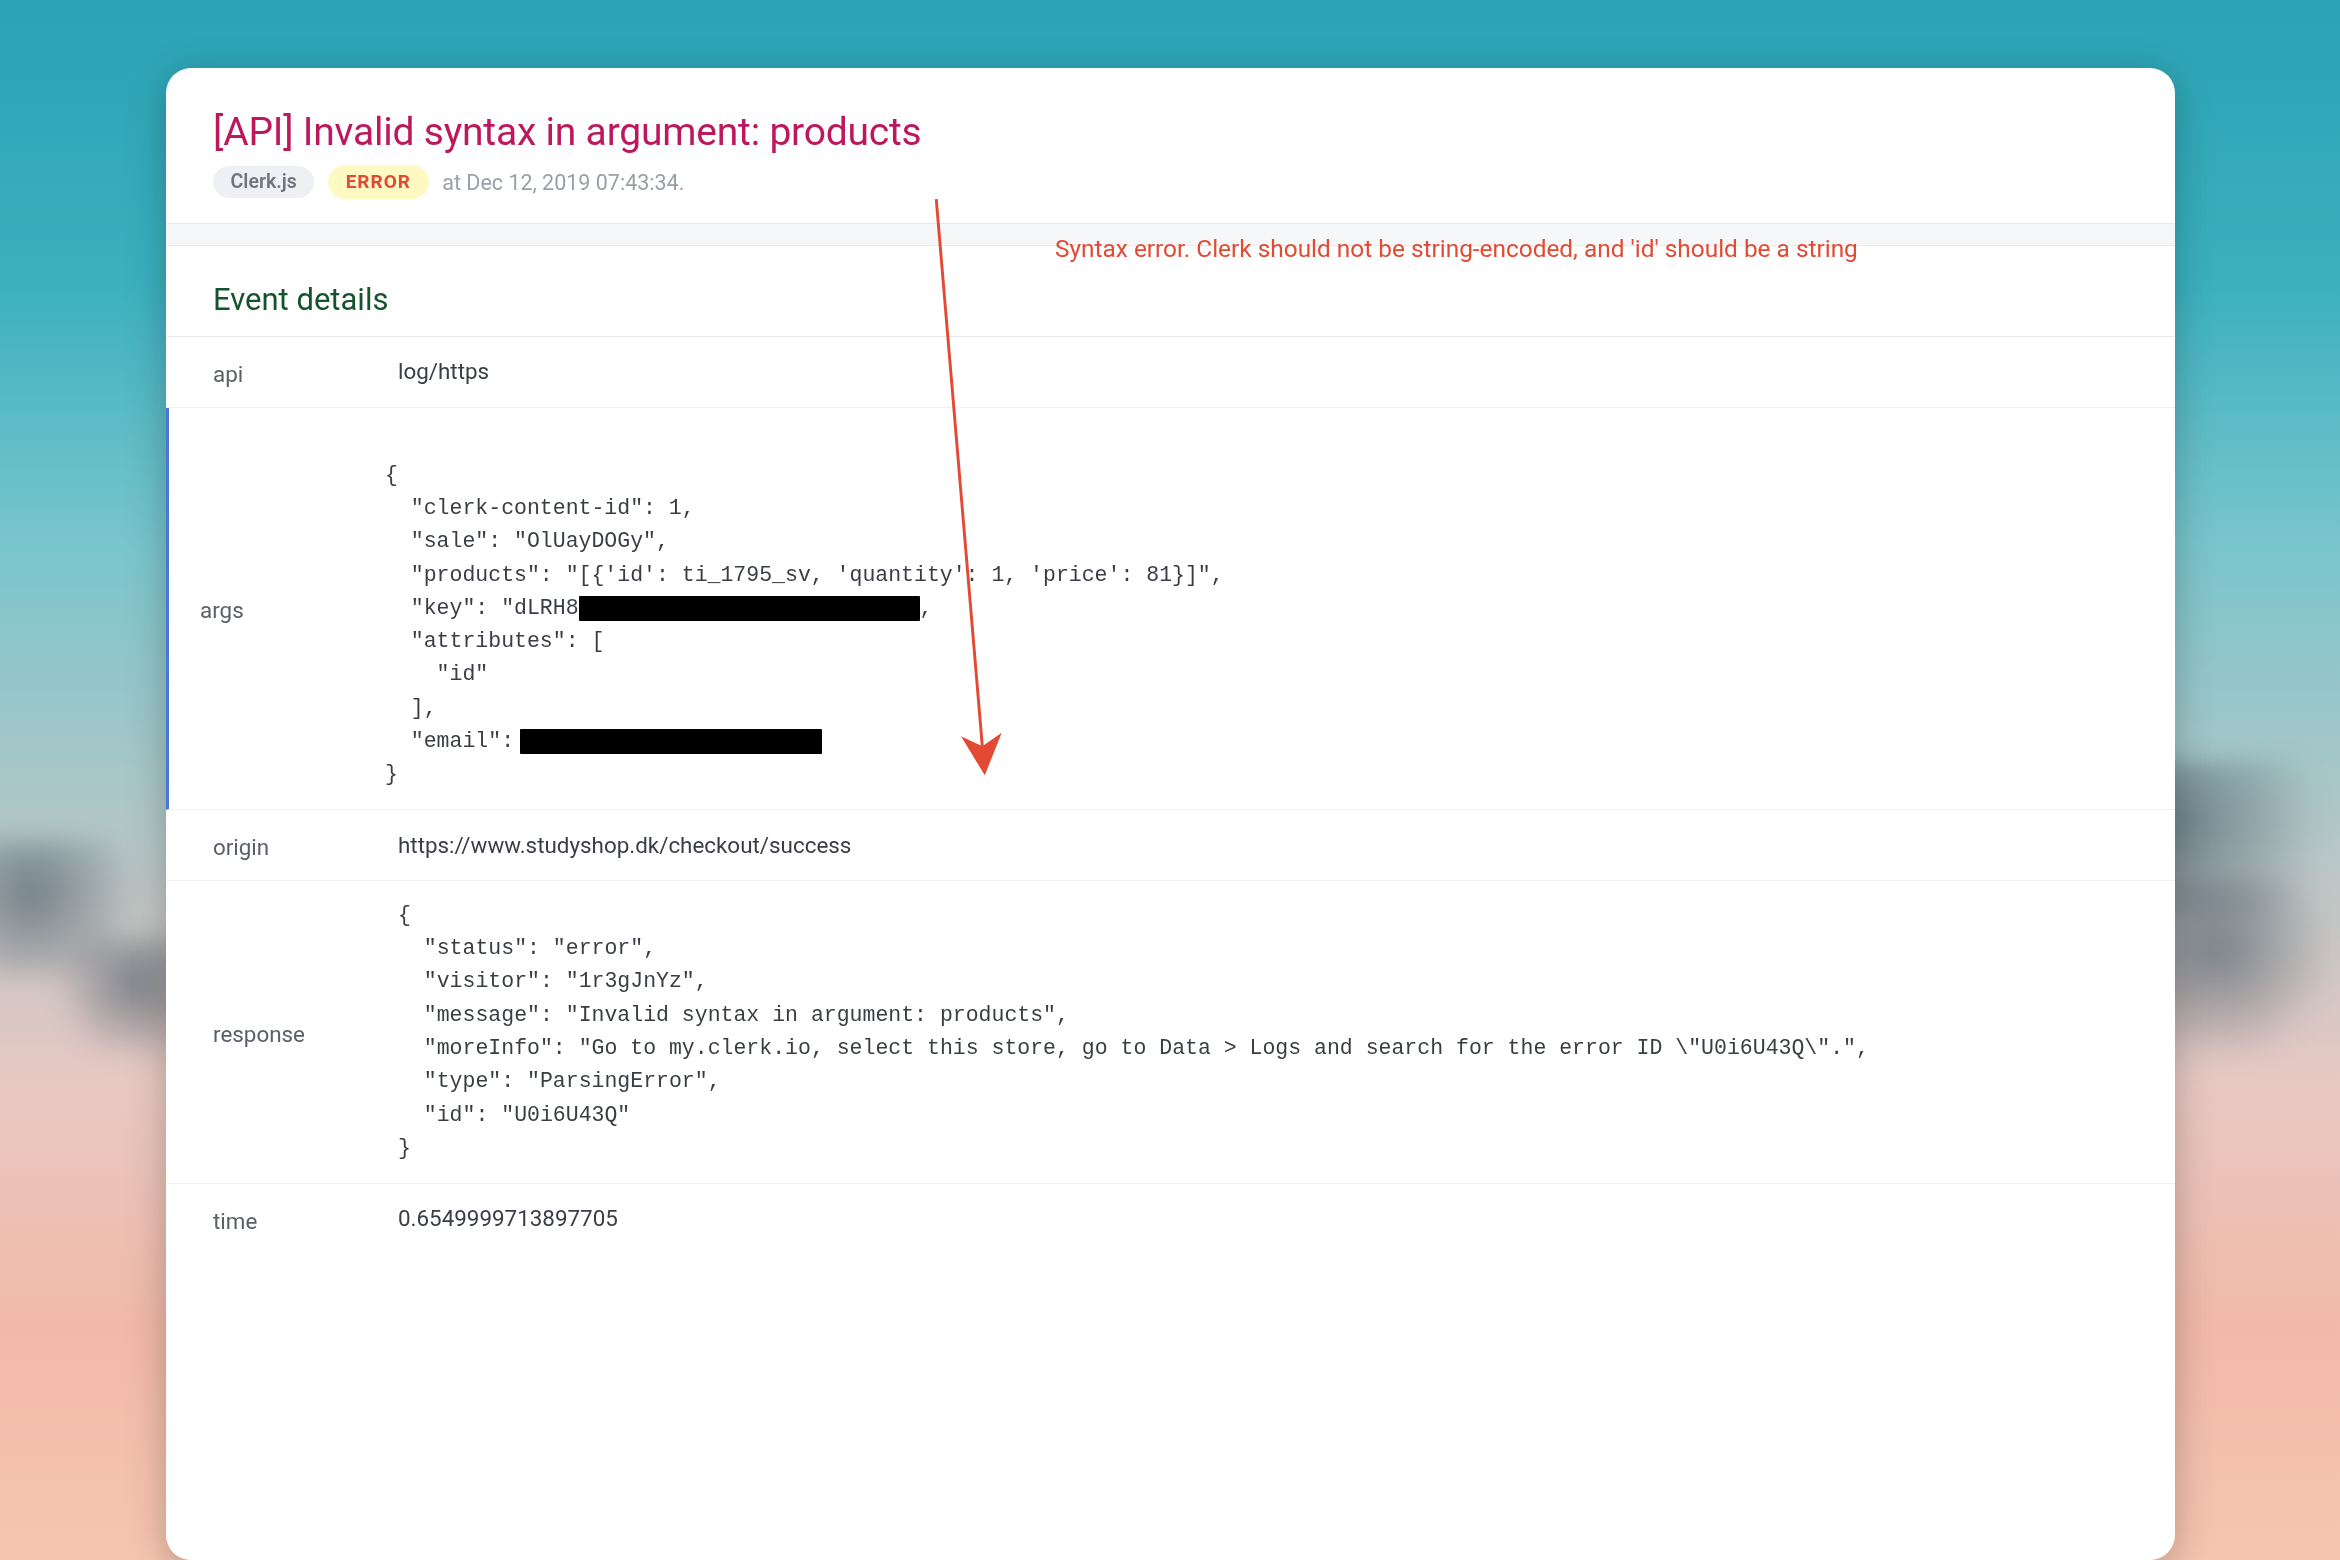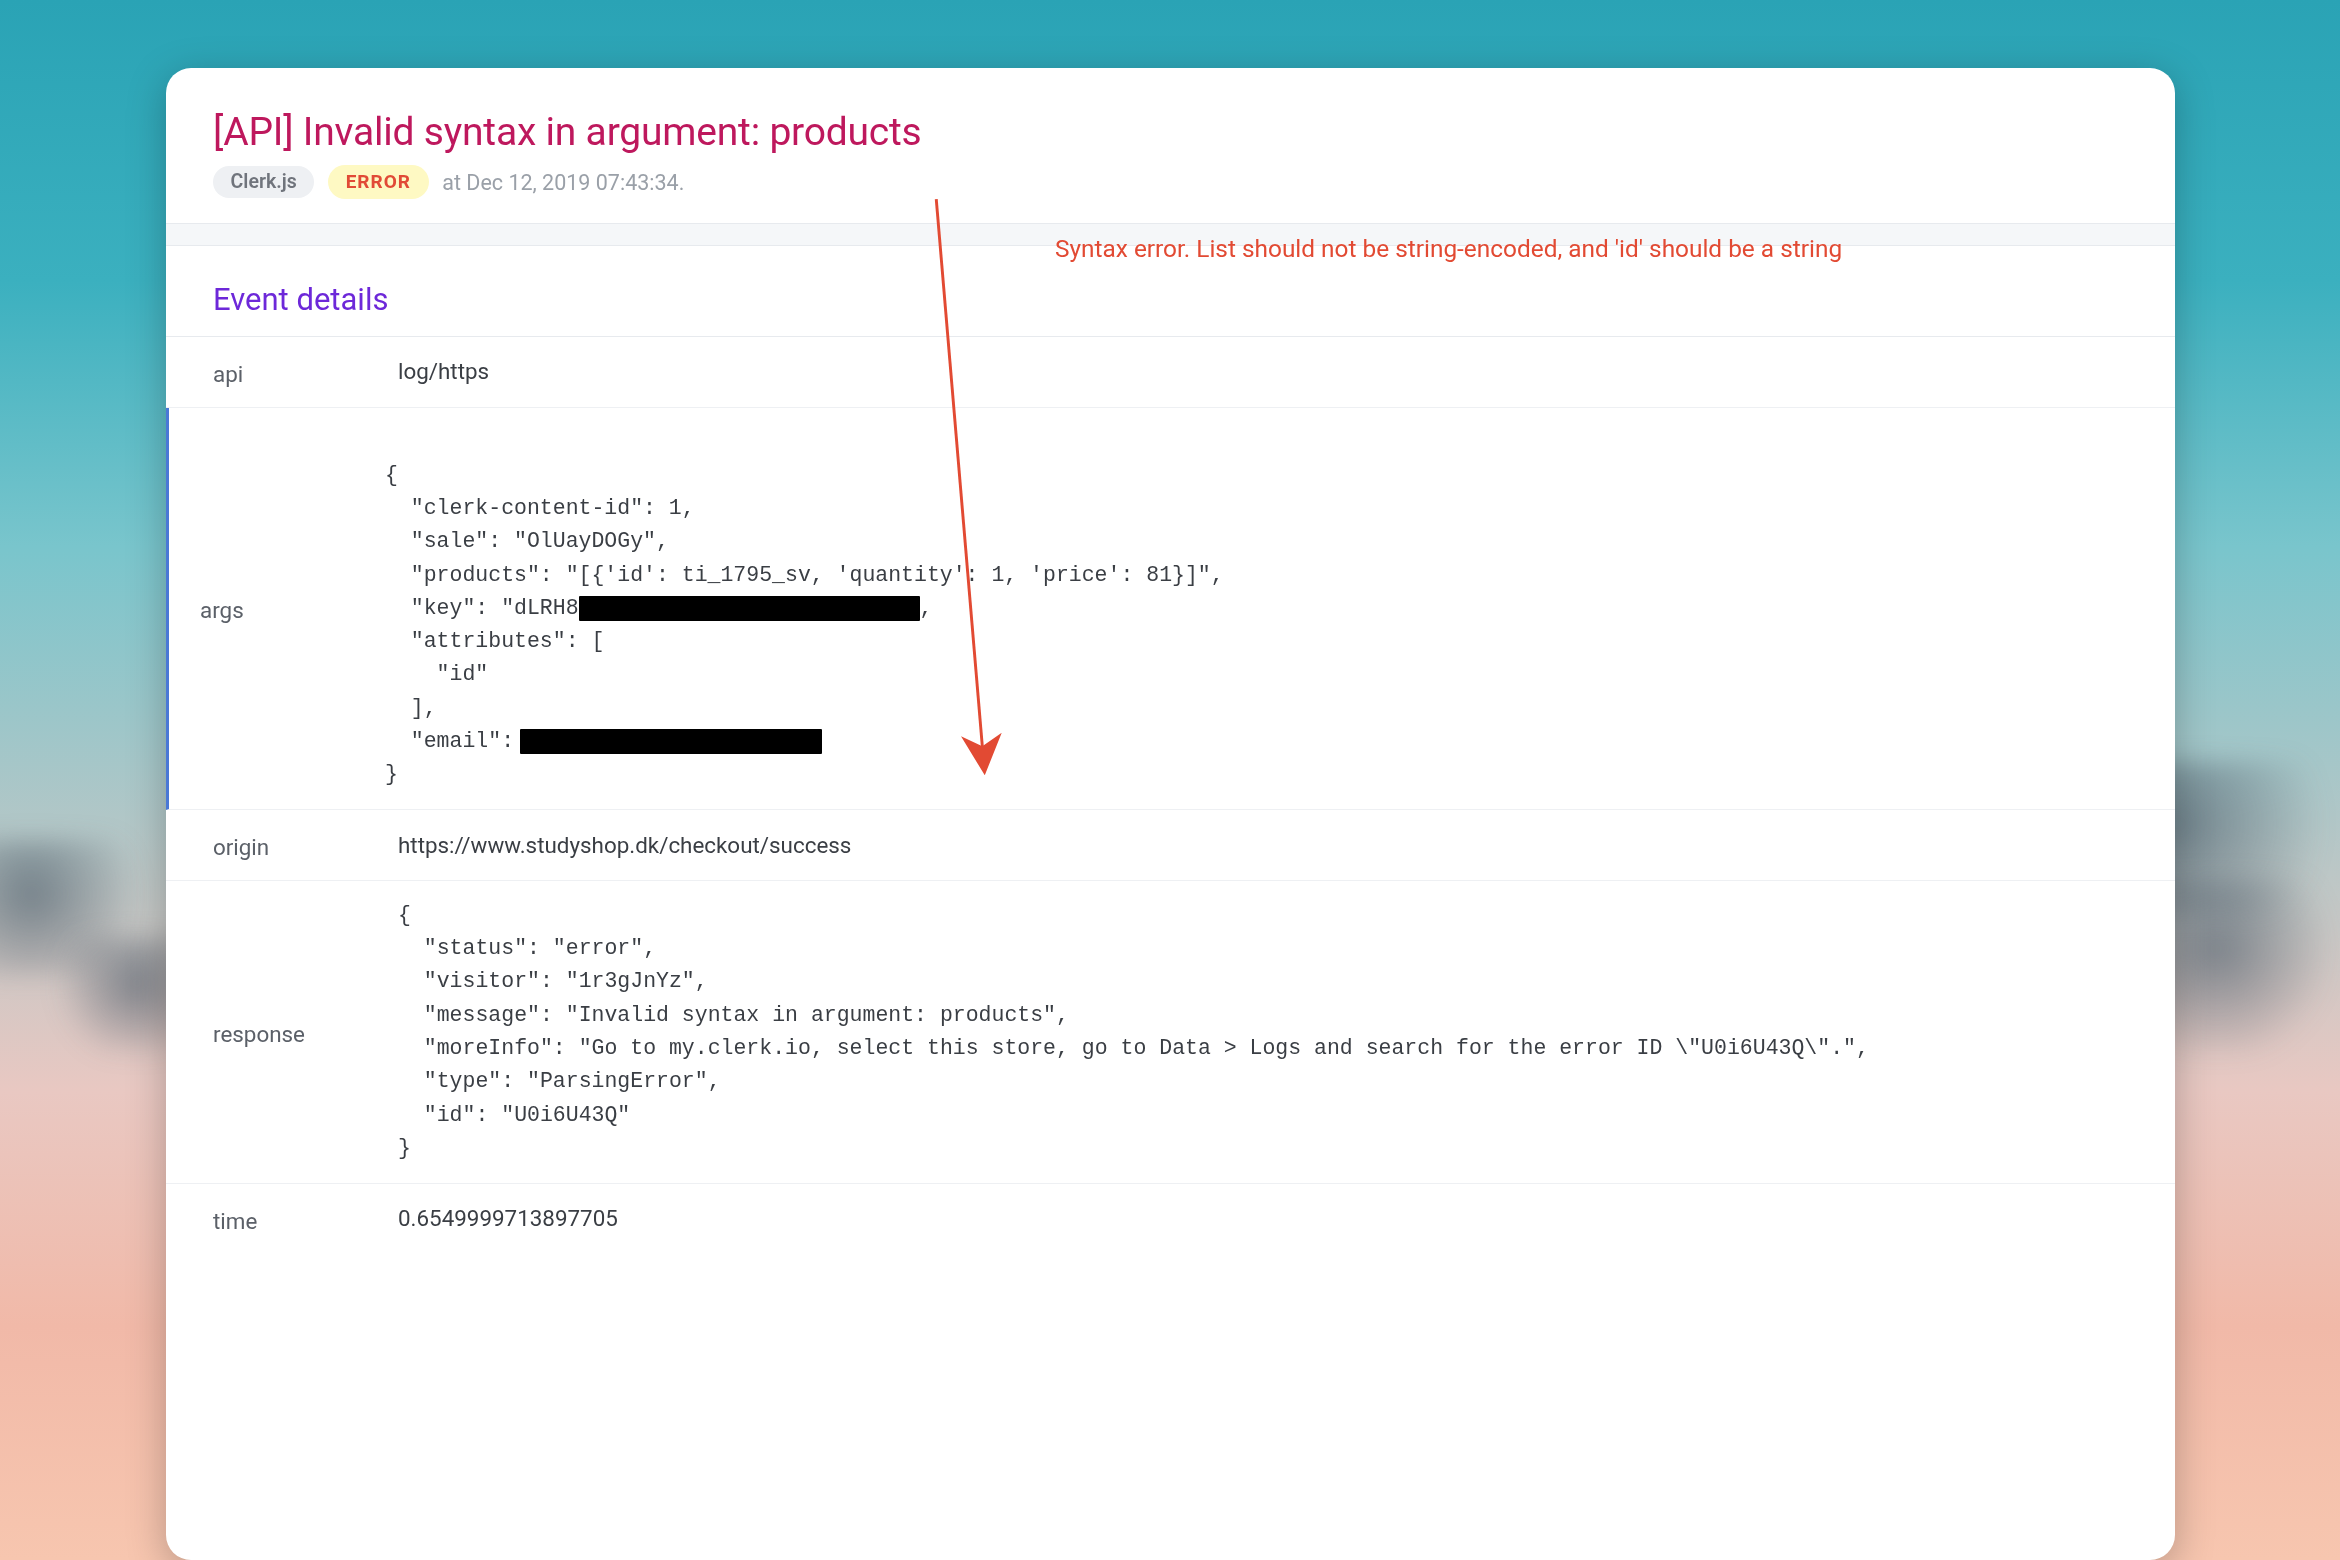--- a/index.html
+++ b/index.html
@@ -96,21 +96,21 @@
       border-bottom: 1px solid #e7eaee;
     }
 
     .section {
       padding: 35px 47px 17.6px 47px;
       border-bottom: 1px solid #e7eaee;
     }
     .section-title {
       font-size: 31px;
       font-weight: 400;
-      color: #6d28d9;
+      color: #14532d;
     }
 
     .kv-row {
       display: flex;
       align-items: center;
       border-bottom: 1px solid #eef0f3;
       padding: 17.6px 47px 17.6px 47px;
       min-height: 55px;
     }
     .kv-row.args-row {
@@ -228,21 +228,21 @@
   "type": "ParsingError",
   "id": "U0i6U43Q"
 }</div>
   </div>
 
   <div class="kv-row" style="border-bottom:none;">
     <div class="kv-label">time</div>
     <div class="kv-value">0.6549999713897705</div>
   </div>
 
-  <div class="annotation">Syntax error. List should not be string-encoded, and 'id' should be a string</div>
+  <div class="annotation">Syntax error. Clerk should not be string-encoded, and 'id' should be a string</div>
   <svg class="arrow" viewBox="0 0 160 610">
     <defs>
       <marker id="ah" markerWidth="14" markerHeight="14" refX="7" refY="7" orient="auto">
         <path d="M0,0 L14,7 L0,14 L4,7 Z" fill="#e24a33"></path>
       </marker>
     </defs>
     <line x1="30" y1="0" x2="78" y2="570" stroke="#e24a33" stroke-width="3" marker-end="url(#ah)"></line>
   </svg>
 
 </div>

